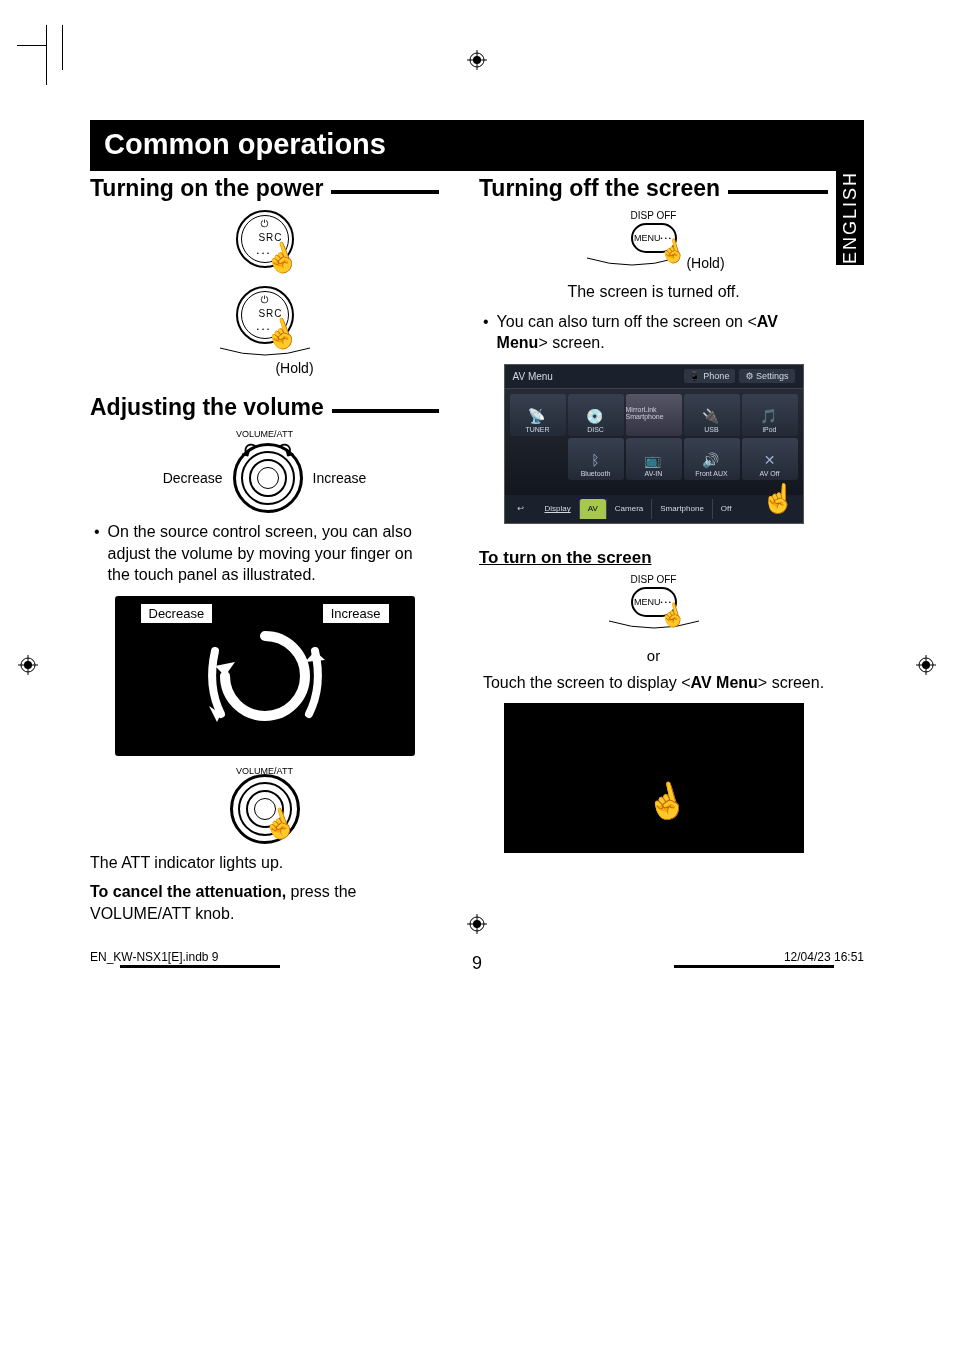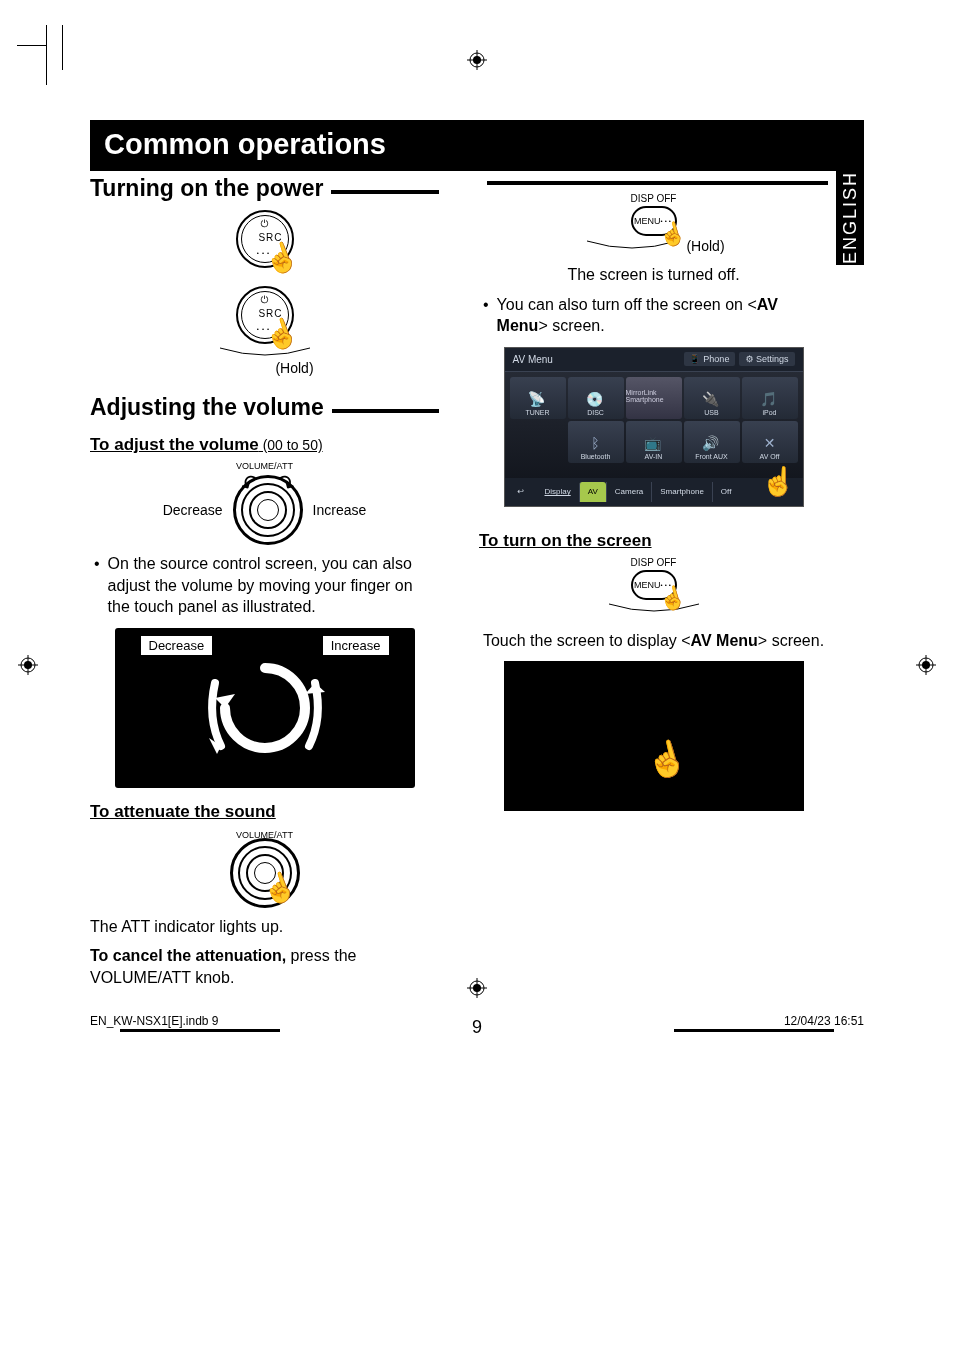--- a/index.html
+++ b/index.html
@@ -503,23 +503,20 @@
             </svg>
           <div class="hold-label">(Hold)</div>
         </div>
       </div>
 
       <div class="section-h">
         <span>Adjusting the volume</span>
           <span class="rule"></span>
       </div>
 
-      <div class="sub-h">
-        <span>To adjust the volume</span><span class="note"> (00 to 50)</span>
-      </div>
 
       <div class="knob-label-top">VOLUME/ATT</div>
       <div class="knob-wrap">
         <span class="lbl">Decrease</span>
         <div class="knob">
           <span class="arrow-dec">↶</span>
           <div class="r1"></div>
             <div class="r2"></div>
             <div class="r3"></div>
             <div class="r4"></div>
@@ -539,21 +536,20 @@
         <svg class="circle-arrow" width="140" height="120" viewBox="0 0 140 120">
           <path d="M70 20 A40 40 0 1 1 30 60" fill="none" stroke="#fff" stroke-width="10" stroke-linecap="round"></path>
           <path d="M30 60 L40 46 L20 50 Z" fill="#fff"></path>
           <path d="M20 35 Q12 70 26 98" fill="none" stroke="#fff" stroke-width="8" stroke-linecap="round"></path>
           <path d="M26 98 L14 90 L22 106 Z" fill="#fff"></path>
           <path d="M120 35 Q128 70 114 98" fill="none" stroke="#fff" stroke-width="8" stroke-linecap="round"></path>
           <path d="M120 35 L110 46 L130 44 Z" fill="#fff"></path>
         </svg>
       </div>
 
-      <div class="sub-h">To attenuate the sound</div>
 
       <div class="att-knob-wrap">
         <div class="knob-label-top">VOLUME/ATT</div>
         <div class="att-knob">
           <div class="r1"></div>
             <div class="r2"></div>
             <div class="r3"></div>
             <div class="r4"></div>
           <div class="att-hand">☝</div>
         </div>
@@ -563,20 +559,21 @@
 
       <p class="body-text">
         <b>To cancel the attenuation,</b><span> press the VOLUME/ATT knob.</span>
       </p>
 
     </div>
 
     <div class="col" style="padding-right:36px;">
 
       <div class="section-h">
+        <span>Turning off the screen</span>
           <span class="rule"></span>
       </div>
 
       <div class="disp-off-wrap">
         <div class="disp-off-txt">DISP OFF</div>
         <div class="menu-btn">
           <span>MENU</span>
           <span class="mdots">•••</span>
           <div class="menu-hand">☝</div>
         </div>
@@ -660,20 +657,21 @@
         <div class="menu-btn">
           <span>MENU</span>
           <span class="mdots">•••</span>
           <div class="menu-hand">☝</div>
         </div>
         <svg width="100" height="14" viewBox="0 0 100 14">
             <path d="M5 2 Q50 16 95 2" fill="none" stroke="#000" stroke-width="1"></path>
           </svg>
       </div>
 
+      <div class="or-line">or</div>
 
       <p class="body-text" style="text-align:center;">
         <span>Touch the screen to display &lt;</span><b>AV Menu</b><span>&gt; screen.</span>
       </p>
 
       <div class="touch-screen-black">
         <div class="hand-white">☝</div>
       </div>
 
     </div>

